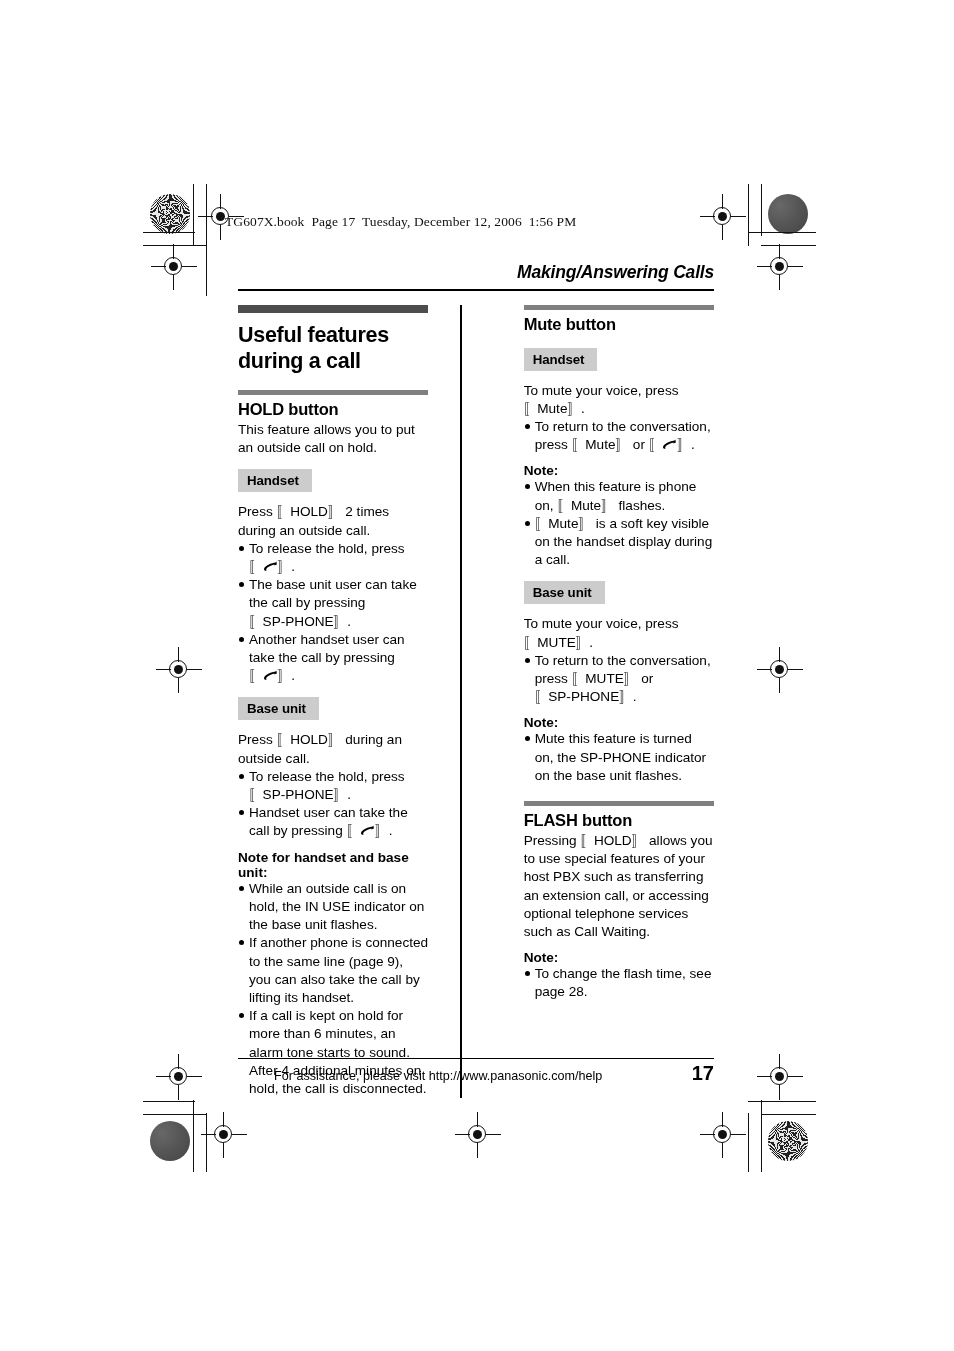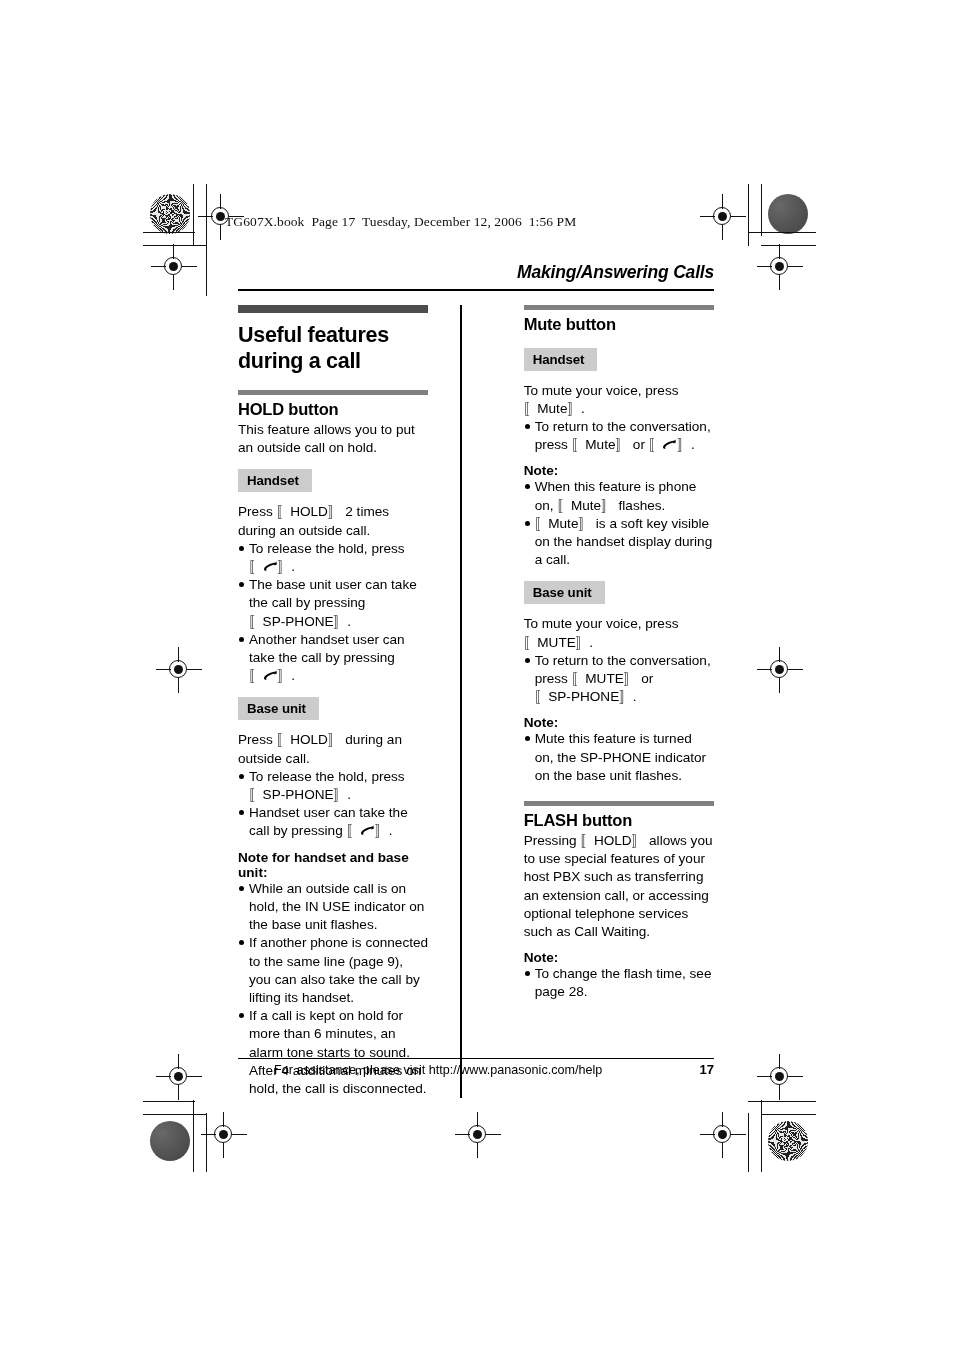--- a/index.html
+++ b/index.html
@@ -210,21 +210,21 @@
     font-size: 12.6px;
     display: flex;
     align-items: baseline;
   }
   .footer .assist {
     flex: 1;
     text-align: left;
     padding-left: 36px;
   }
   .footer .pageno {
-    font-size: 13px;
+    font-size: 20px;
     font-weight: bold;
     width: 30px;
     text-align: right;
   }
 </style>
 </head>
 <body>
 
 <div class="regmarks">
 

